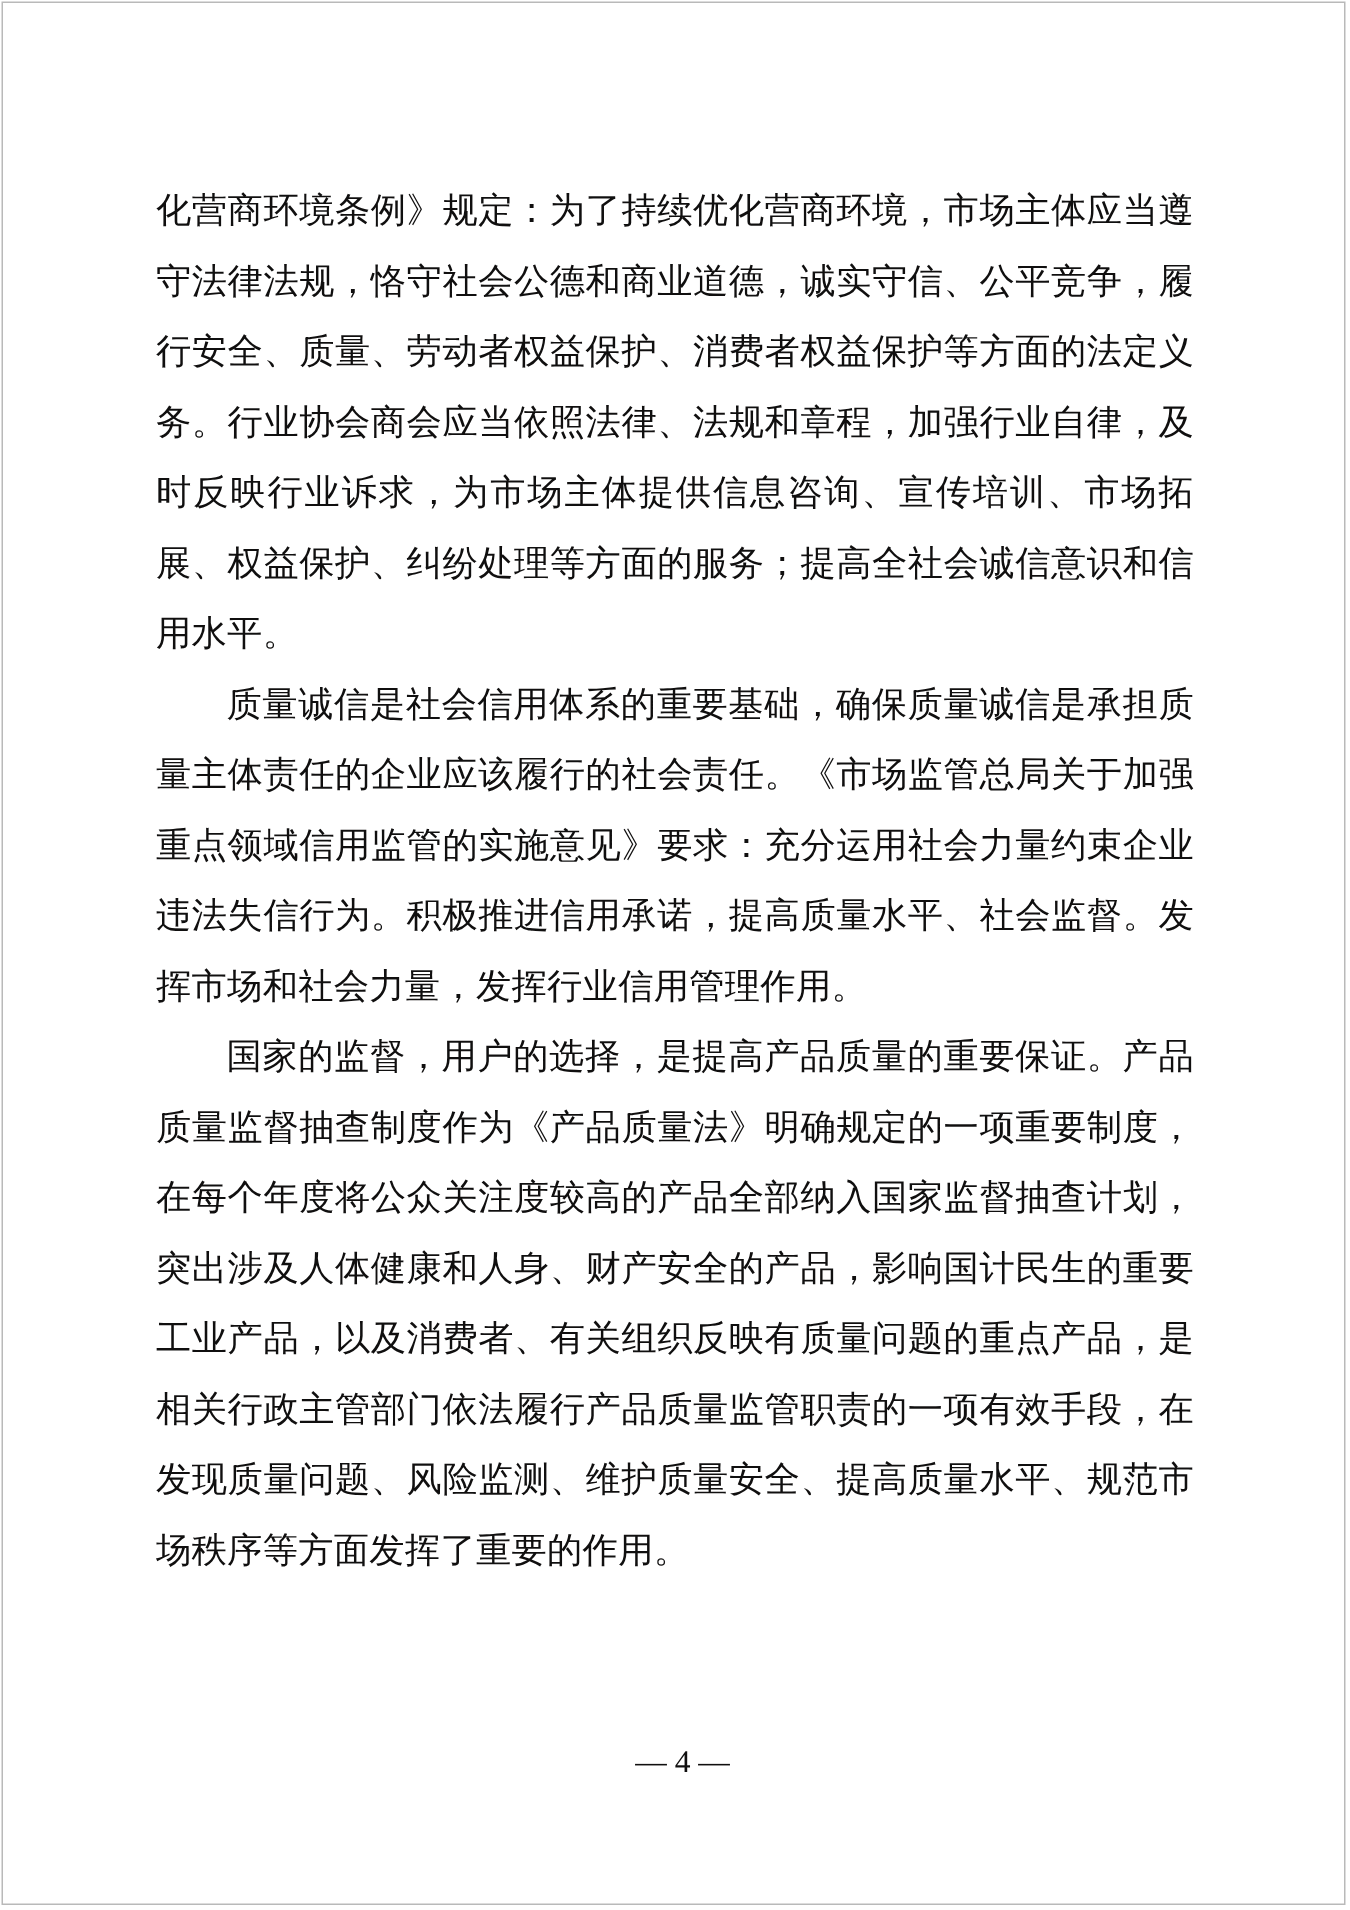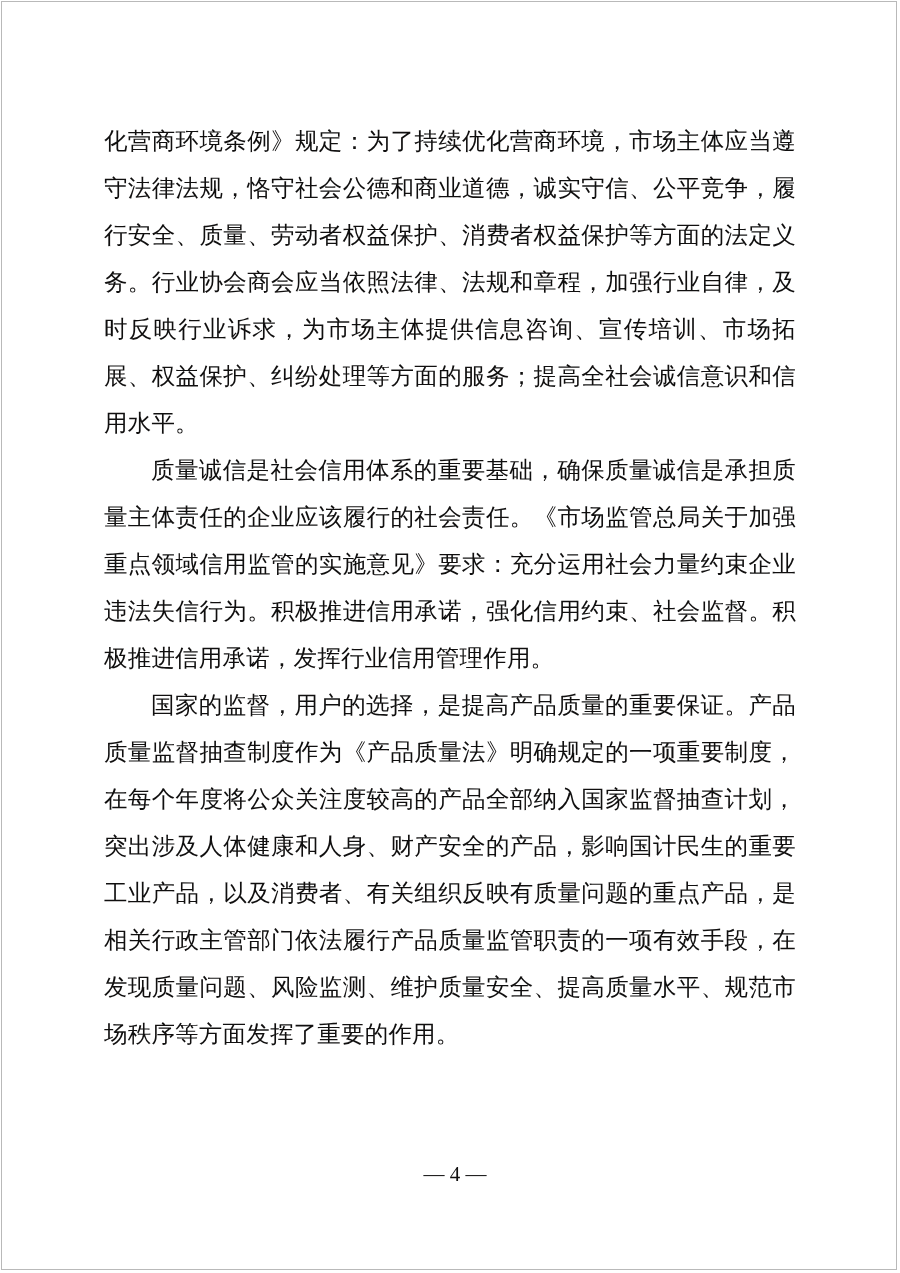--- a/index.html
+++ b/index.html
@@ -60,21 +60,21 @@
   }
 </style>
 </head>
 <body>
 
 <div class="page">
   <div class="page-border"></div>
 
   <div class="content">
     <p class="para">化营商环境条例》规定：为了持续优化营商环境，市场主体应当遵守法律法规，恪守社会公德和商业道德，诚实守信、公平竞争，履行安全、质量、劳动者权益保护、消费者权益保护等方面的法定义务。行业协会商会应当依照法律、法规和章程，加强行业自律，及时反映行业诉求，为市场主体提供信息咨询、宣传培训、市场拓展、权益保护、纠纷处理等方面的服务；提高全社会诚信意识和信用水平。</p>
-    <p class="para indent">质量诚信是社会信用体系的重要基础，确保质量诚信是承担质量主体责任的企业应该履行的社会责任。《市场监管总局关于加强重点领域信用监管的实施意见》要求：充分运用社会力量约束企业违法失信行为。积极推进信用承诺，强化信用约束、社会监督。积极推进信用承诺，发挥行业信用管理作用。</p>
+    <p class="para indent">质量诚信是社会信用体系的重要基础，确保质量诚信是承担质量主体责任的企业应该履行的社会责任。《市场监管总局关于加强重点领域信用监管的实施意见》要求：充分运用社会力量约束企业违法失信行为。积极推进信用承诺，提高质量水平、社会监督。发挥市场和社会力量，发挥行业信用管理作用。</p>
     <p class="para indent">国家的监督，用户的选择，是提高产品质量的重要保证。产品质量监督抽查制度作为《产品质量法》明确规定的一项重要制度，在每个年度将公众关注度较高的产品全部纳入国家监督抽查计划，突出涉及人体健康和人身、财产安全的产品，影响国计民生的重要工业产品，以及消费者、有关组织反映有质量问题的重点产品，是相关行政主管部门依法履行产品质量监管职责的一项有效手段，在发现质量问题、风险监测、维护质量安全、提高质量水平、规范市场秩序等方面发挥了重要的作用。</p>
 
   </div>
 
   <div class="footer">
     <span class="footer-inner">— 4 —</span>
   </div>
 </div>
 
 </body></html>

